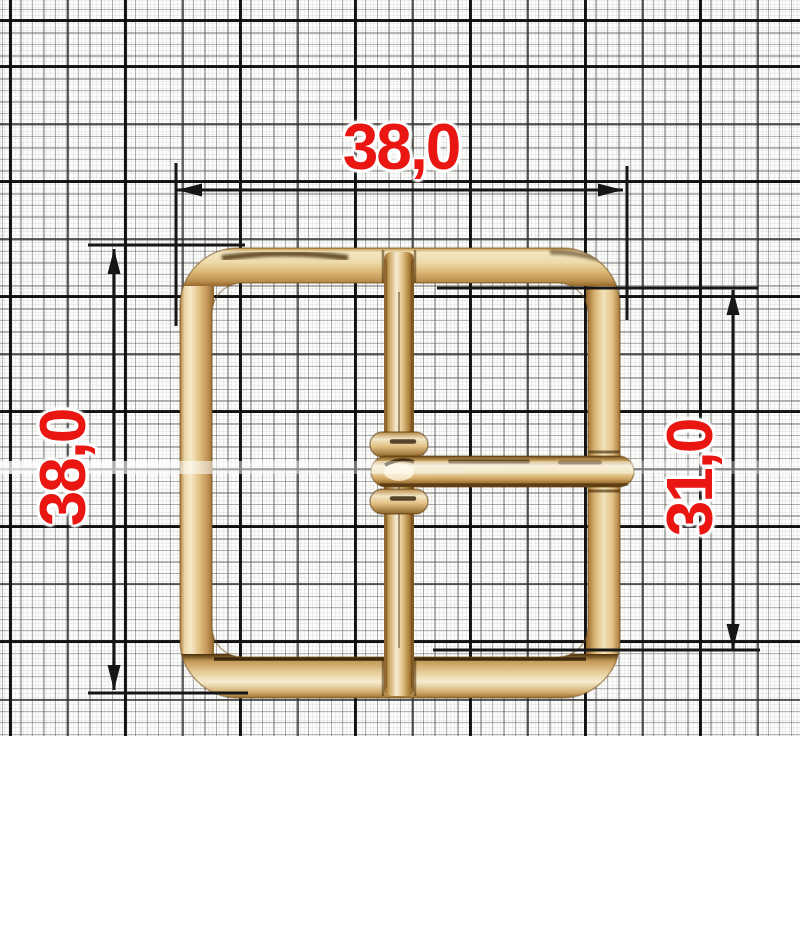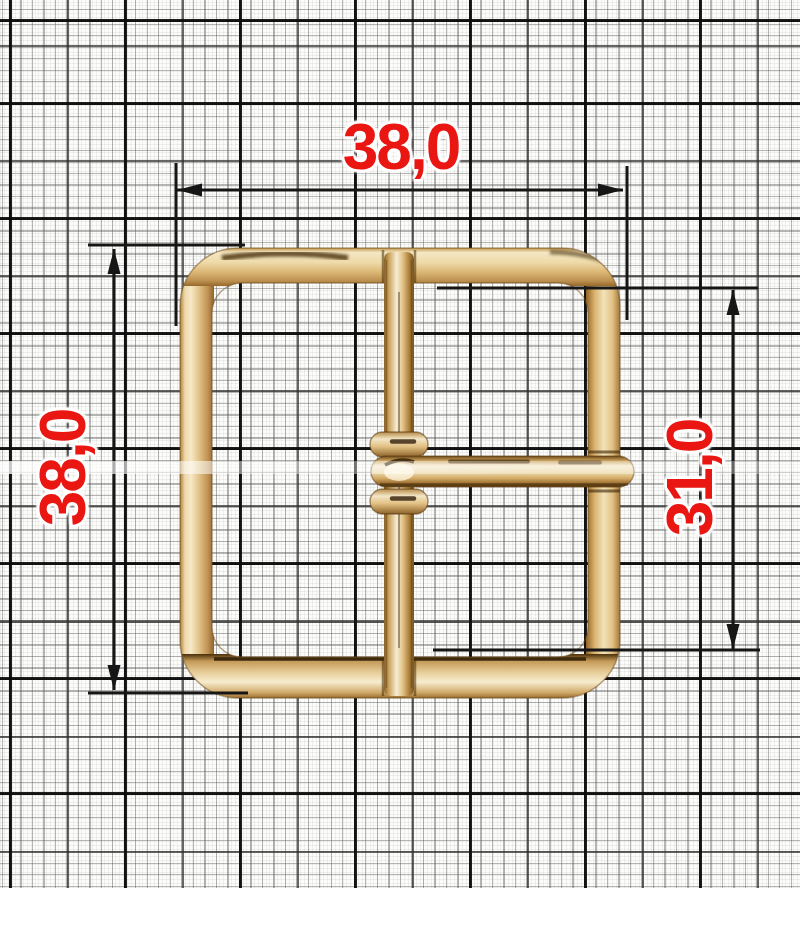--- a/index.html
+++ b/index.html
@@ -1,18 +1,18 @@
 <!DOCTYPE html>
 <html><head>
 <meta charset="utf-8">
 <style>
   html,body{margin:0;padding:0;background:#fff;}
   #canvas{
     position:relative;
-    width:800px;height:888px;
+    width:800px;height:736px;
     overflow:hidden;
     background-color:#fcfcfa;
     
     background-image:
       repeating-linear-gradient(90deg, rgba(12,12,12,0.92) 0 3px, transparent 3px 115px),
       repeating-linear-gradient(0deg,  rgba(12,12,12,0.92) 0 3px, transparent 3px 115px),
       repeating-linear-gradient(90deg, rgba(45,45,45,0.72) 0 2px, transparent 2px 57.5px),
       repeating-linear-gradient(0deg,  rgba(45,45,45,0.72) 0 2px, transparent 2px 57.5px),
       repeating-linear-gradient(90deg, rgba(85,85,85,0.42) 0 1px, transparent 1px 11.5px),
       repeating-linear-gradient(0deg,  rgba(85,85,85,0.42) 0 1px, transparent 1px 11.5px),

